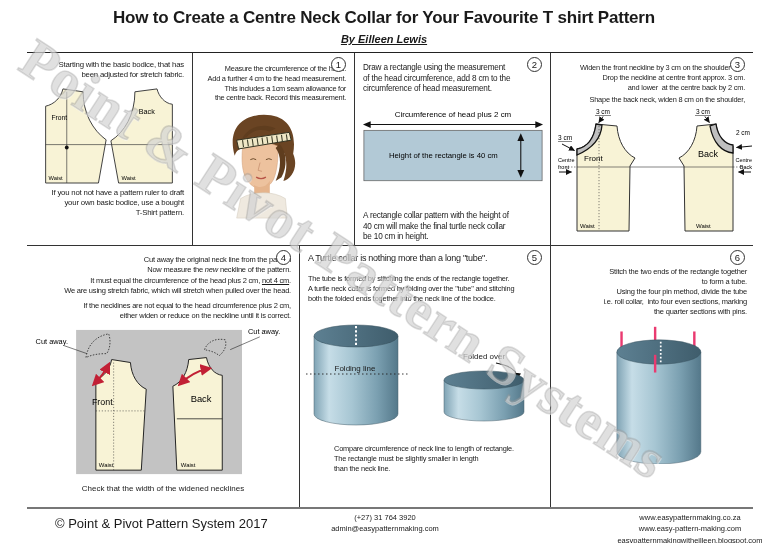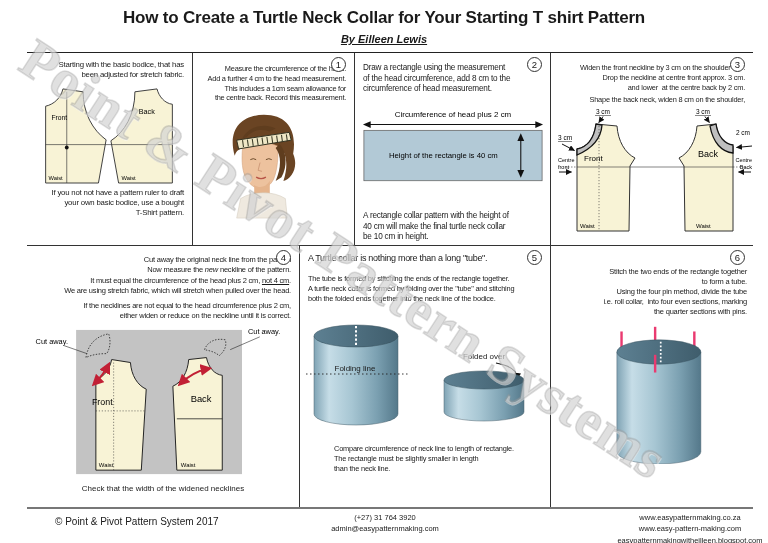--- a/index.html
+++ b/index.html
@@ -29,33 +29,33 @@
   .t{font-size:7.8px;line-height:1.32;margin:2px 2px;text-align:right;}
   .t2{font-size:8.2px;line-height:1.3;margin:2px 2px;}
   .tight{letter-spacing:-0.2px;}
   svg{display:block;font-family:"Liberation Sans",sans-serif;}
   .u{text-decoration:underline;}
   
   .p5 .head{font-size:9px;letter-spacing:-0.3px;margin:2px 2px 1px 2px;}
   .p5 .body{font-size:7.4px;line-height:1.32;letter-spacing:-0.2px;margin:11px 2px;}
   .cap{font-size:8px;text-align:center;margin-top:2px;}
   
-  .f-left{position:absolute;left:55px;top:516px;font-size:10px;}
+  .f-left{position:absolute;left:55px;top:516px;font-size:13px;}
   .f-center{position:absolute;left:300px;top:512px;width:170px;text-align:center;font-size:7.5px;line-height:1.5;}
   .f-right{position:absolute;left:600px;top:512px;width:180px;text-align:center;font-size:7.5px;line-height:1.5;}
 </style>
 </head>
 <body>
 
 <div>
 
   <div class="watermark">Point &amp; Pivot Pattern Systems</div>
 
   <div class="hdr">
-    <div class="title">How to Create a Turtle Neck Collar for Your Starting T shirt Pattern</div>
+    <div class="title">How to Create a Centre Neck Collar for Your Favourite T shirt Pattern</div>
     <div class="byline">By Eilleen Lewis</div>
   </div>
 
   <div class="sheet">
 
     <div class="row row1">
 
       <div class="panel p0">
         <div class="t pre tight">Starting with the basic bodice, that has
 been adjusted for stretch fabric.</div>

